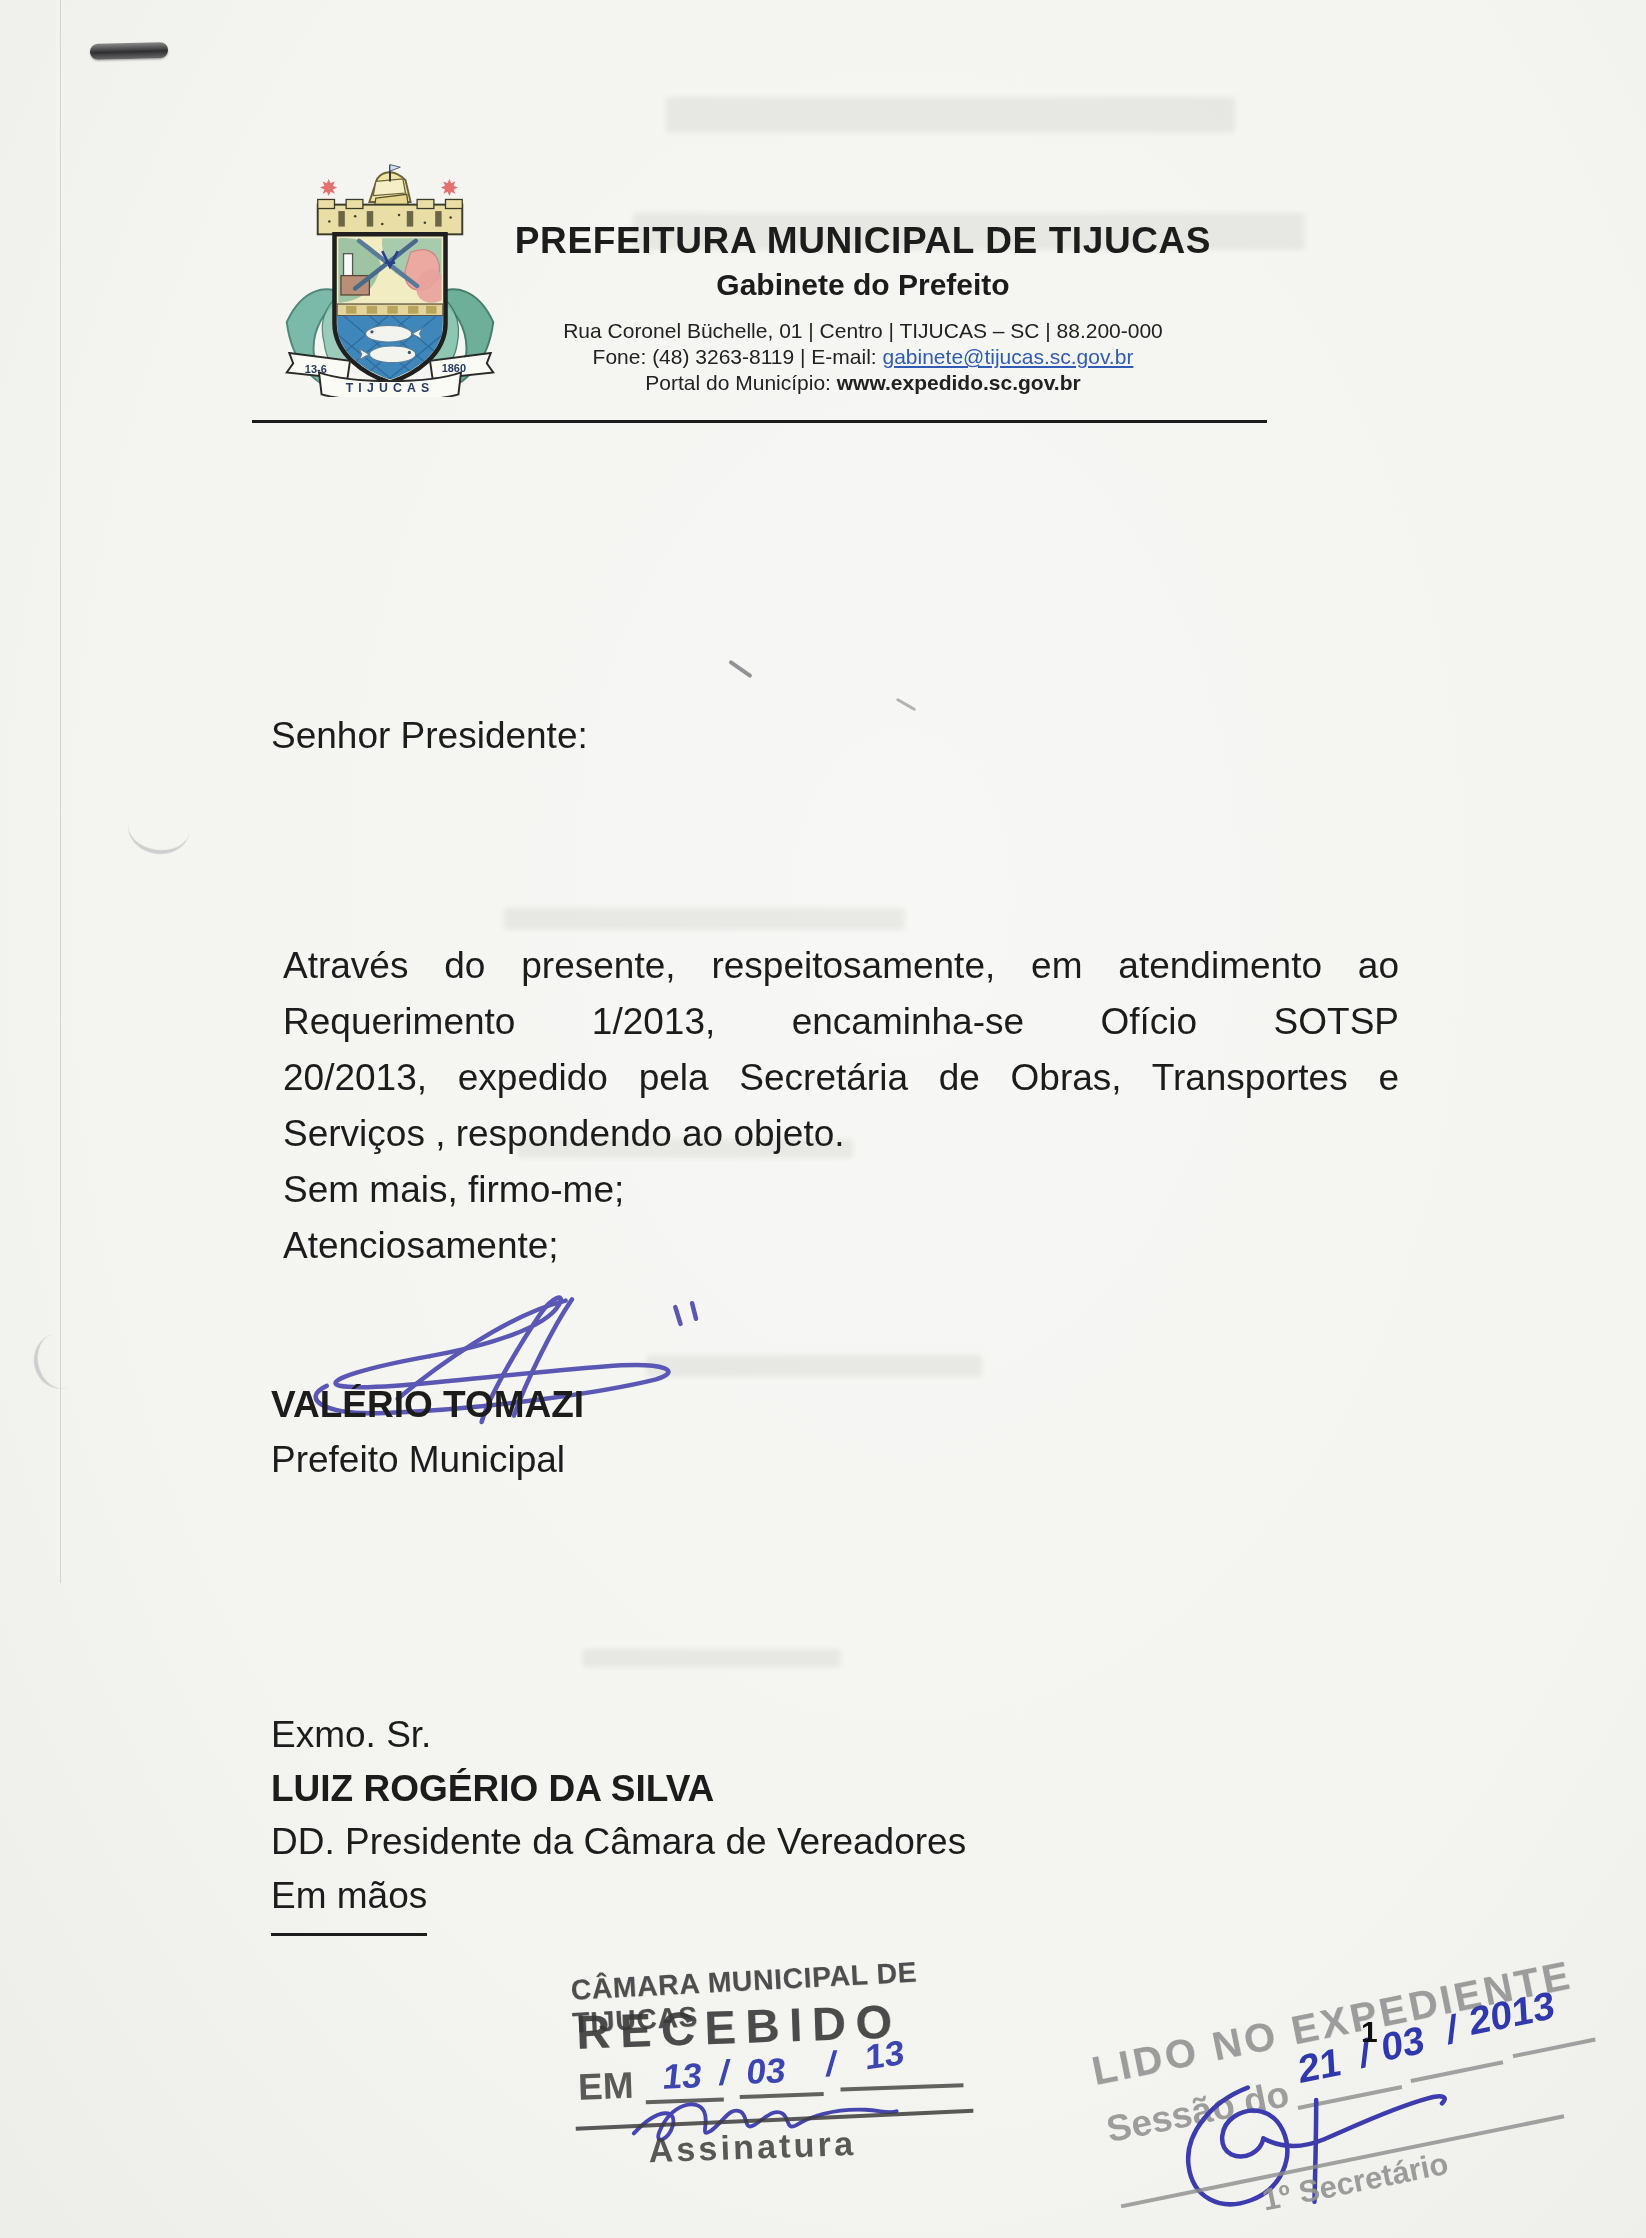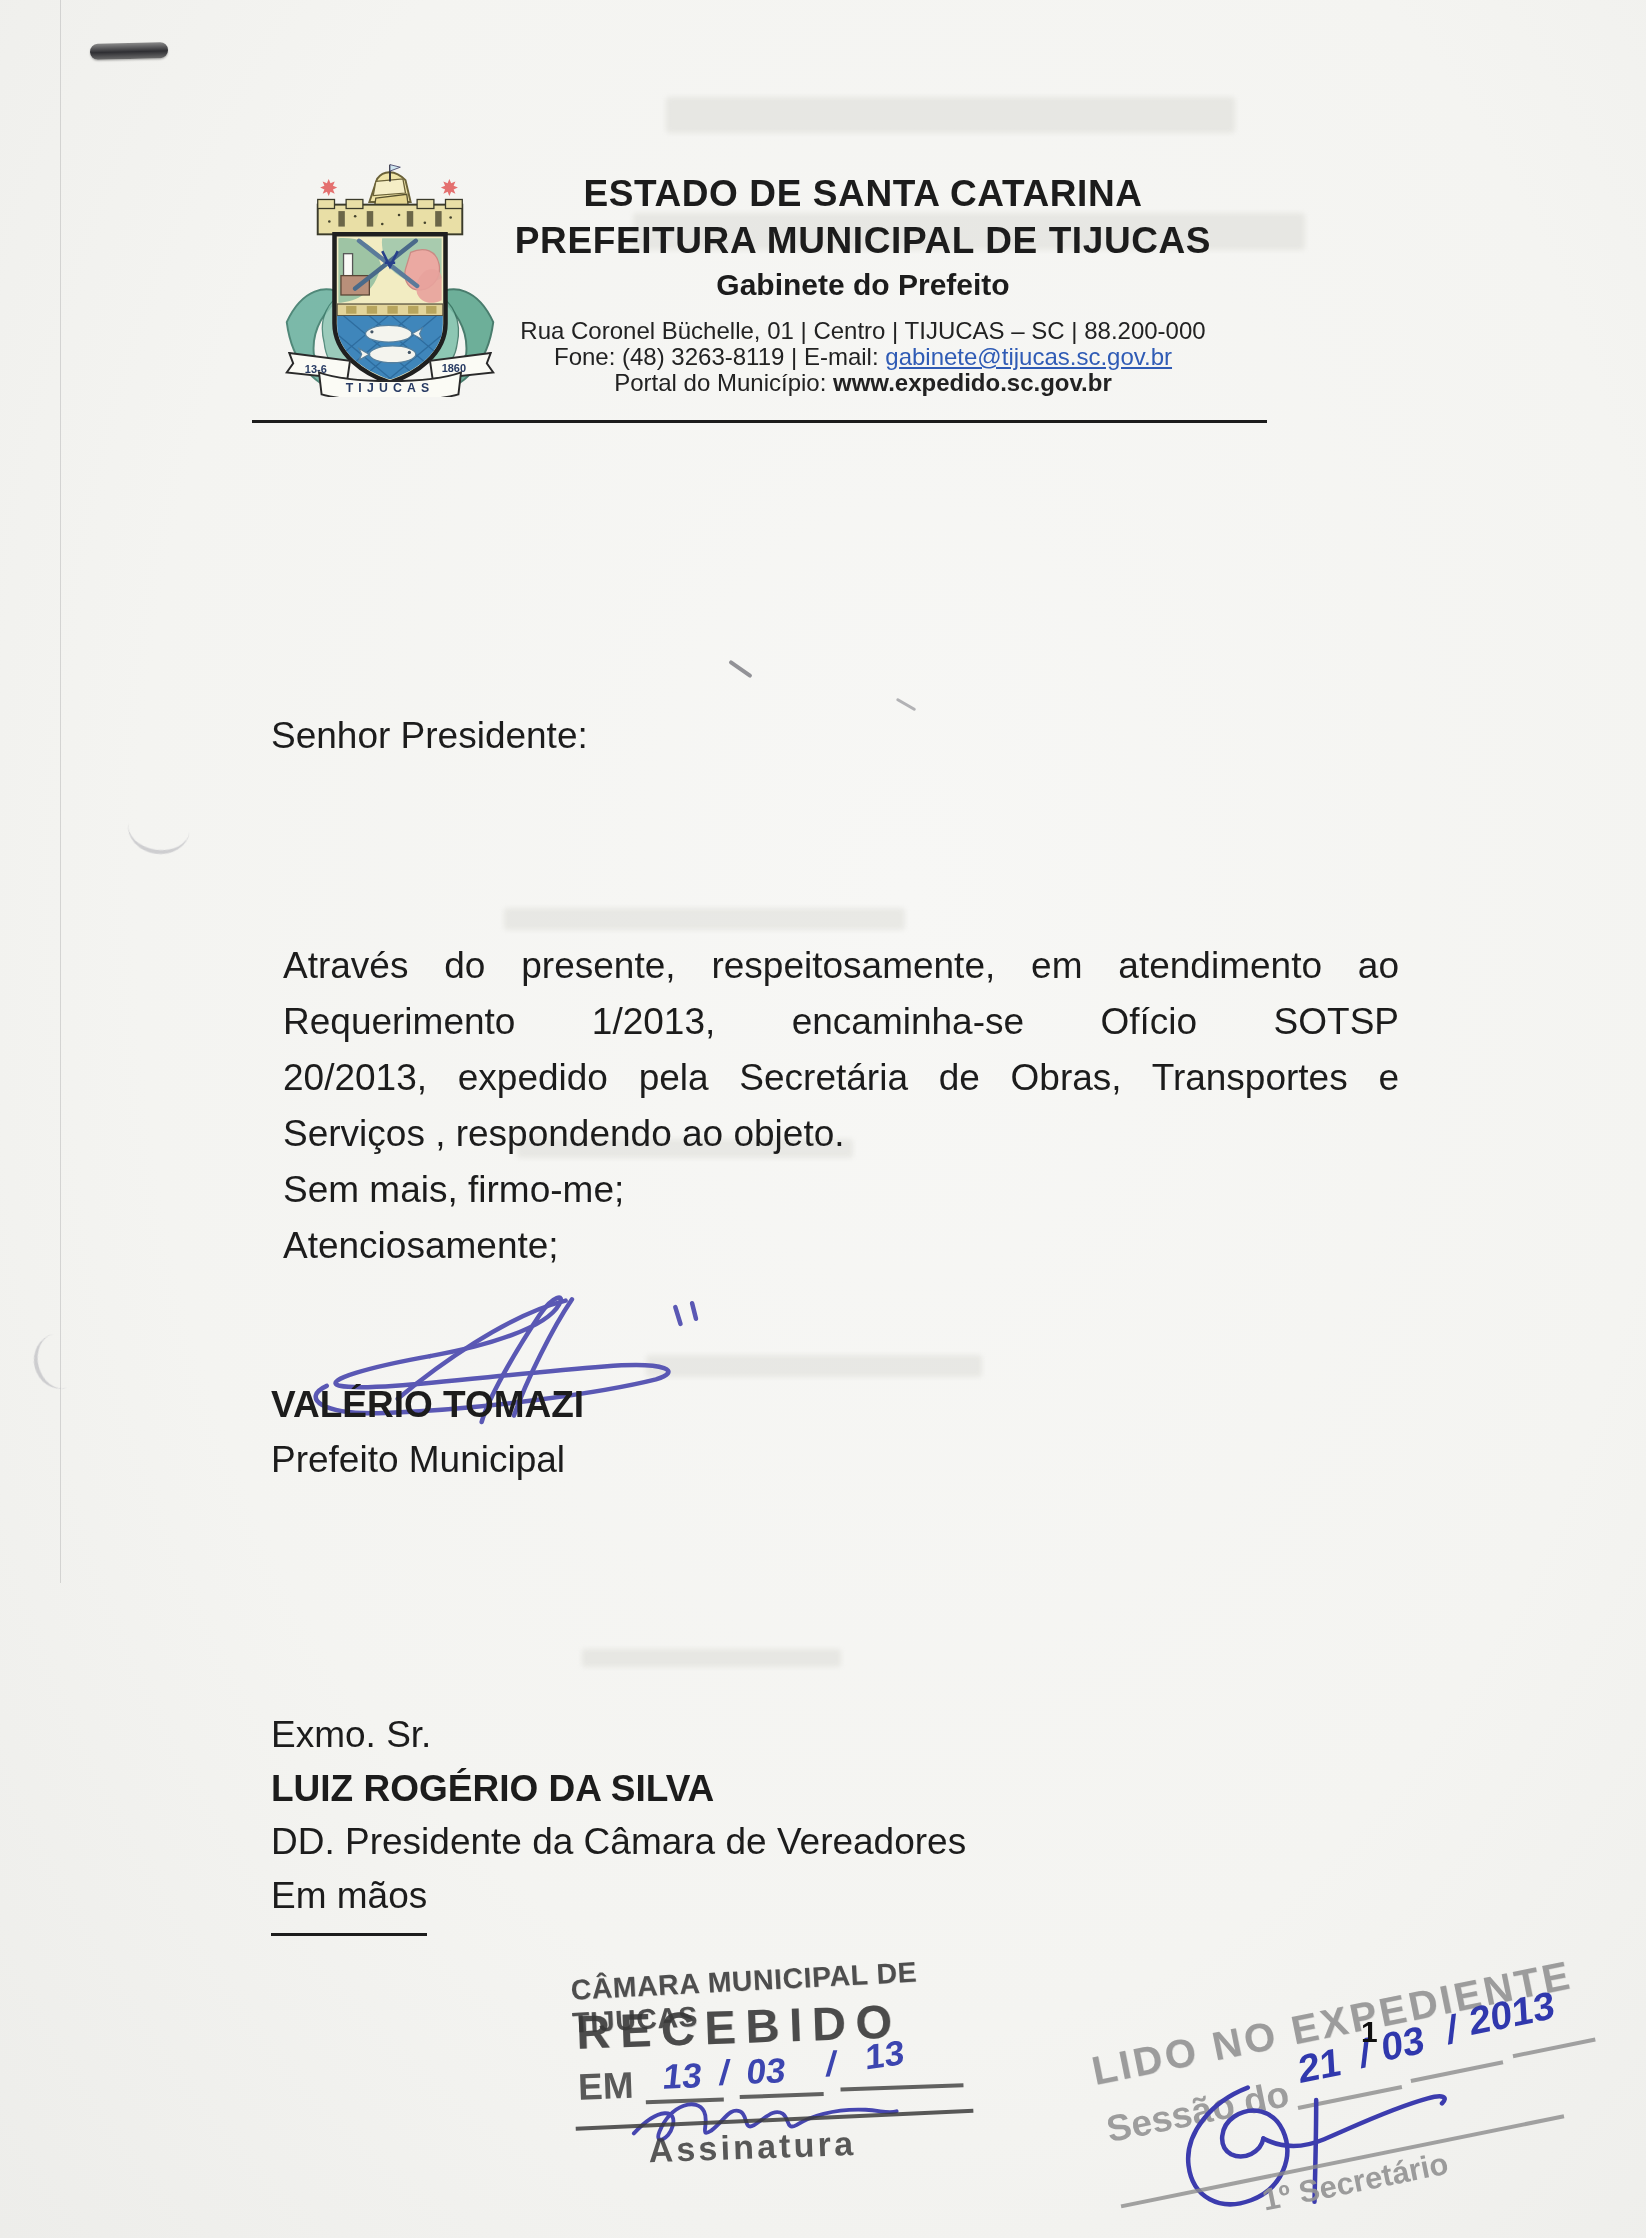--- a/index.html
+++ b/index.html
@@ -16,21 +16,21 @@
   .crescent2{left:34px;top:1333px;width:48px;height:56px;border:none;border-left:4.5px solid rgba(150,150,160,.4);
              border-radius:50%;transform:rotate(-14deg);filter:blur(0.6px);}
   .tick1{left:727px;top:667px;width:27px;height:3.9px;background:rgba(80,80,88,.6);transform:rotate(35deg);border-radius:1.9px;}
   .tick2{left:895px;top:703px;width:22px;height:3.2px;background:rgba(110,110,118,.5);transform:rotate(30deg);border-radius:1.9px;}
   .ghost{background:rgba(168,168,156,.17);filter:blur(2.6px);border-radius:3.9px;}
   
   .h-center{left:414px;width:898px;text-align:center;}
   .h1{top:173px;font-size:37px;font-weight:bold;letter-spacing:0.6px;}
   .h2{top:220px;font-size:37px;font-weight:bold;letter-spacing:0.6px;}
   .h3{top:268px;font-size:30px;font-weight:bold;}
-  .addr{top:318px;font-size:24px;line-height:26px;color:#222;}
+  .addr{top:318px;font-size:21px;line-height:26px;color:#222;}
   .addr a{color:#2f5bb5;text-decoration:underline;}
   .addr .bold{font-weight:bold;}
   .rule{left:252px;top:420px;width:1015px;height:2.6px;background:#1c1c1c;}
   
   .refrow{left:271px;top:460px;width:1125px;height:45px;font-size:37px;}
   .refnum{left:0;top:0;}
   .dateline{left:481px;top:0;}
   .salutation{left:271px;top:715px;font-size:37px;}
   
   .body{left:271px;top:938px;width:1128px;font-size:37px;}
@@ -176,21 +176,20 @@
     <g>
       <path d="M16,296 L110,308 L106,336 L12,326 L22,312 Z" fill="#fbfbf5" stroke="#2a2a2a" stroke-width="3"></path>
       <path d="M328,296 L234,308 L238,336 L332,326 L322,312 Z" fill="#fbfbf5" stroke="#2a2a2a" stroke-width="3"></path>
       <path d="M62,326 C110,344 234,344 282,326 L278,360 C226,374 118,374 66,360 Z" fill="#fbfbf5" stroke="#2a2a2a" stroke-width="3"></path>
       <text x="40" y="327" font-size="17" font-weight="bold" fill="#273a63">13-6</text>
       <text x="252" y="325" font-size="17" font-weight="bold" fill="#273a63">1860</text>
       <text x="172" y="357" font-size="19" font-weight="bold" fill="#273a63" letter-spacing="8" text-anchor="middle">TIJUCAS</text>
     </g>
   </svg>
 
-  <div class="abs h-center h1">ESTADO DE SANTA CATARINA</div>
   <div class="abs h-center h2">PREFEITURA MUNICIPAL DE TIJUCAS</div>
   <div class="abs h-center h3">Gabinete do Prefeito</div>
   <div class="abs h-center addr">
     <div>Rua Coronel Büchelle, 01 | Centro | TIJUCAS – SC | 88.200-000</div>
     <div><span>Fone: (48) 3263-8119 | E-mail: </span><a>gabinete@tijucas.sc.gov.br</a></div>
     <div><span>Portal do Município: </span><span class="bold">www.expedido.sc.gov.br</span></div>
   </div>
   <div class="abs rule"></div>
 
 

